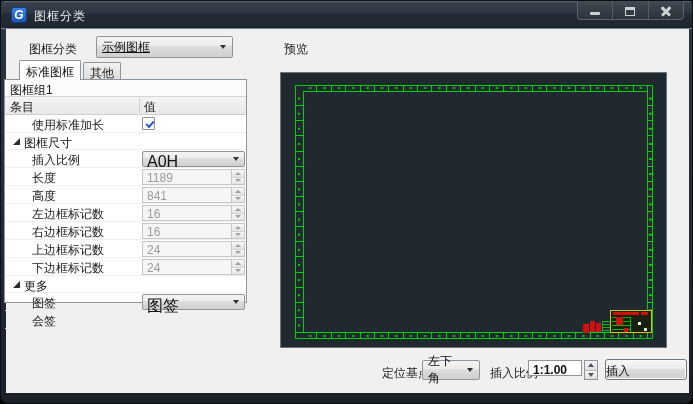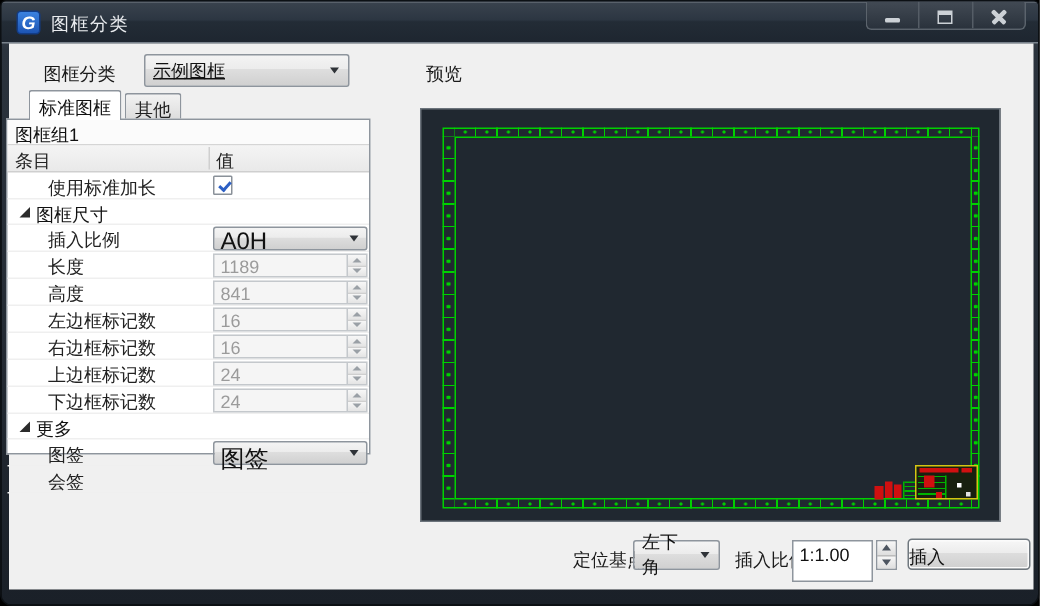--- a/index.html
+++ b/index.html
@@ -120,22 +120,22 @@
   .tb-red2 { position:absolute; left:13px; top:17px; width:4px; height:4px; background:#d01010; }
   .csign { position:absolute; left:309px; top:247px; width:20px; height:13px; }
   .cs-r1 { position:absolute; left:0; top:1px; width:5px; height:11px; background:#d01010; }
   .cs-r2 { position:absolute; left:6px; top:3px; width:5px; height:9px; background:#d01010; }
   .cs-g { position:absolute; left:12px; top:1px; width:8px; height:11px;
     background:repeating-linear-gradient(to bottom, #00b400 0 1px, transparent 1px 3px);
     border-left:1px solid #00b400; }
   .cs-extra { position:absolute; left:302px; top:251px; width:6px; height:9px; background:#d01010; }
 
   
-  .scalefield { position:absolute; left:527px; top:359px; width:54px; height:28px; background:#fff;
-    border:1px solid #8e959d; font-size:12px; color:#111; padding:2px 0 0 4px; }
+  .scalefield { position:absolute; left:527px; top:359px; width:54px; height:16px; background:#fff;
+    border:1px solid #8e959d; font-size:12px; color:#111; padding:2px 0 0 4px;font-weight:bold; }
   .footspin { position:absolute; left:583px; top:359px; width:14px; height:20px; border:1px solid #8e959d;
     background:#e8e8e8; display:flex; flex-direction:column; }
   .footspin span { flex:1; position:relative; background:linear-gradient(180deg,#f7f7f7,#dedede); }
   .footspin span + span { border-top:1px solid #bcbcbc; }
   .footspin .up::after { content:""; position:absolute; left:50%; top:50%; margin:-2px 0 0 -3px;
     border-left:3px solid transparent; border-right:3px solid transparent; border-bottom:4px solid #4d5560; }
   .footspin .dn::after { content:""; position:absolute; left:50%; top:50%; margin:-2px 0 0 -3px;
     border-left:3px solid transparent; border-right:3px solid transparent; border-top:4px solid #4d5560; }
   .insert-btn { position:absolute; left:604px; top:358px; width:82px; height:21px;
     border:1px solid #70787f; border-radius:3px; font-size:12px; color:#111; text-align:left; padding-top:3px;

